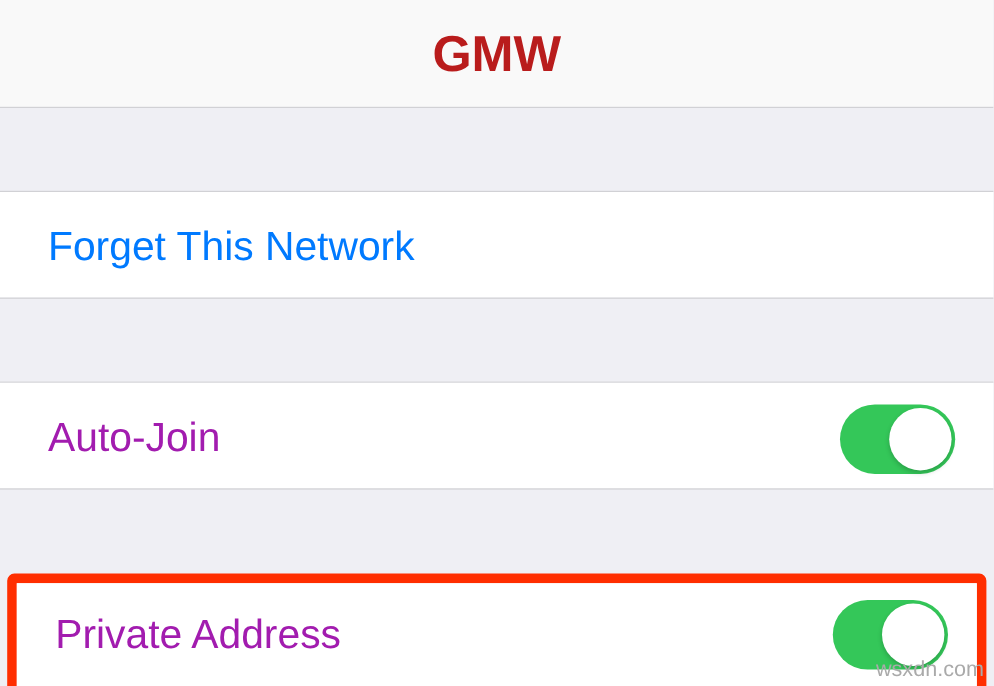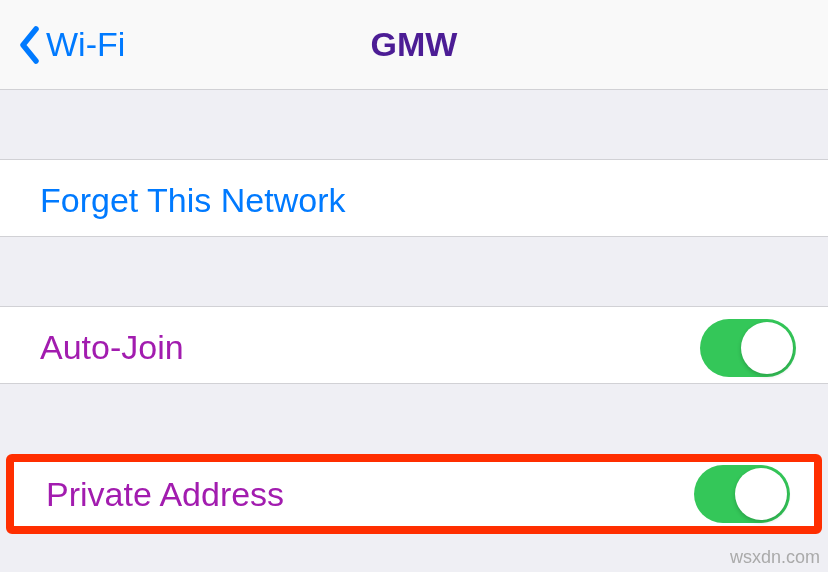--- a/index.html
+++ b/index.html
@@ -36,43 +36,43 @@
     }
     .back-label {
       font-size: 34px;
       font-weight: 400;
       margin-left: 6px;
     }
     .nav-title {
       position: absolute;
       left: 50%;
       transform: translateX(-50%);
-      font-size: 34px;
+      font-size: 42px;
       font-weight: 600;
-      color: #4c1d95;
+      color: #b91c1c;
     }
     .spacer {
       background: #efeff4;
     }
     .spacer-1 {
       height: 70px;
       border-bottom: 1px solid #d1d1d5;
     }
     .spacer-2 {
       height: 71px;
       border-top: 1px solid #d1d1d5;
       border-bottom: 1px solid #d1d1d5;
     }
     .spacer-3 {
       height: 71px;
       border-top: 1px solid #d1d1d5;
     }
     .row {
       background: #fff;
-      height: 76px;
+      height: 88px;
       display: flex;
       align-items: center;
       justify-content: space-between;
       padding: 5px 32px 0 40px;
     }
     .row-forget {
       color: #007aff;
     }
     .row-label {
       font-size: 34px;
@@ -98,44 +98,36 @@
       background: #fff;
       border-radius: 50%;
       box-shadow: 0 2px 4px rgba(0,0,0,0.2);
     }
     .highlight-wrapper {
       border: 8px solid #ff2e00;
       border-radius: 6px;
       margin: 0 6px;
     }
     .highlight-wrapper .row {
-      height: 64px;
+      height: 86px;
       padding: 0 24px 0 32px;
     }
     .watermark {
       position: absolute;
       bottom: 4px;
       right: 8px;
       font-size: 18px;
       color: #aaa;
       font-family: Arial, sans-serif;
     }
   </style>
 </head>
 <body>
 
 <div class="navbar">
-  <div class="back-button">
-    <span class="back-chevron">
-      <svg width="22" height="38" viewBox="0 0 22 38" fill="none">
-        <path d="M18 3 L5 19 L18 35" stroke="#007aff" stroke-width="5.5" stroke-linecap="round" stroke-linejoin="round"></path>
-      </svg>
-    </span>
-    <span class="back-label">Wi-Fi</span>
-  </div>
   <div class="nav-title">GMW</div>
 </div>
 
 <div class="spacer spacer-1"></div>
 
 <div class="row row-forget">
   <span class="row-label">Forget This Network</span>
 </div>
 
 <div class="spacer spacer-2"></div>

